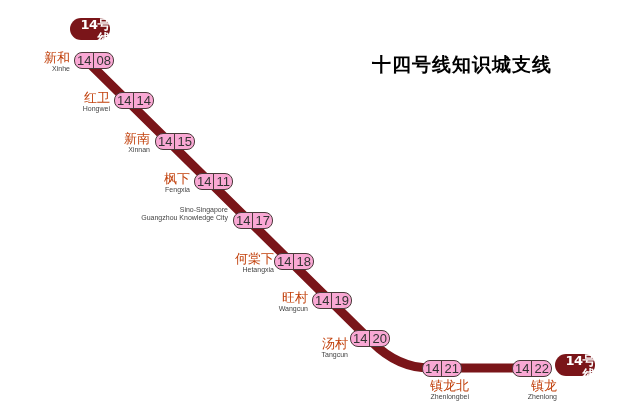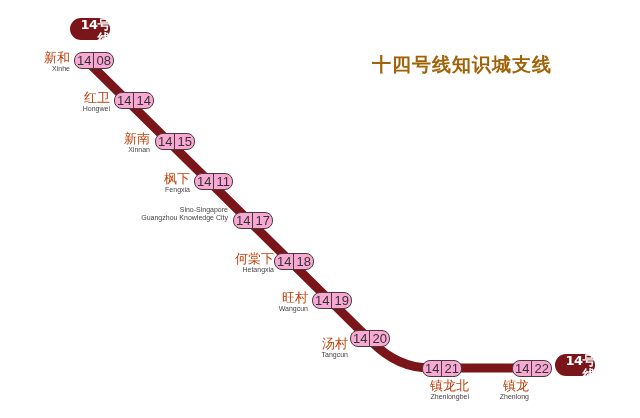--- a/index.html
+++ b/index.html
@@ -1,21 +1,21 @@
 <!DOCTYPE html>
 <html><head>
 <meta charset="utf-8">
 <style>
   html,body{margin:0;padding:0;}
   body{width:640px;height:418px;background:#ffffff;position:relative;overflow:hidden;font-family:"DejaVu Sans",sans-serif;}
   #map{position:absolute;left:0;top:0;width:640px;height:418px;}
   .line-badge{position:absolute;background:#7a1519;color:#fff;border-radius:11px;text-align:right;}
   .line-badge .lb-main{display:block;font-weight:bold;font-size:13px;line-height:14px;letter-spacing:-0.5px;}
   .line-badge .lb-sub{display:block;font-size:6px;line-height:7px;}
-  .title{position:absolute;left:372px;top:52px;color:#a16207;font-weight:bold;font-size:19px;letter-spacing:1px;}
+  .title{position:absolute;left:372px;top:52px;color:#000000;font-weight:bold;font-size:19px;letter-spacing:1px;}
   .code{position:absolute;height:15px;display:flex;border:1.5px solid #4a3a3a;border-radius:8px;background:#f9a8d4;overflow:hidden;font-family:"Liberation Sans",sans-serif;font-size:13px;line-height:15px;color:#333;}
   .code span{display:block;padding:0 2px;}
   .code .c1{border-right:1.5px solid #4a3a3a;}
   .st{position:absolute;text-align:right;}
   .st .zh{display:block;font-size:13px;color:#c2410c;line-height:15px;}
   .st .en{display:block;font-family:"Liberation Sans",sans-serif;font-size:7px;color:#444;line-height:8px;}
   .stc{text-align:right;}
 </style>
 </head>
 <body>
@@ -109,21 +109,21 @@
 </div>
 <div class="st stc" style="left:405px;top:378px;width:64px;">
   <span class="zh">镇龙北</span>
   <span class="en">Zhenlongbei</span>
 </div>
 
 <div class="code" style="left:512px;top:360px;">
   <span class="c1">14</span>
     <span>22</span>
 </div>
-<div class="st stc" style="left:469px;top:378px;width:60px;">
+<div class="st stc" style="left:497px;top:378px;width:60px;">
   <span class="zh">镇龙</span>
   <span class="en">Zhenlong</span>
 </div>
 
 <div class="line-badge" style="left:555px;top:354px;width:40px;height:22px;">
   <span class="lb-main">14号线</span>
   <span class="lb-sub">Line 14</span>
 </div>
 
 </body></html>

